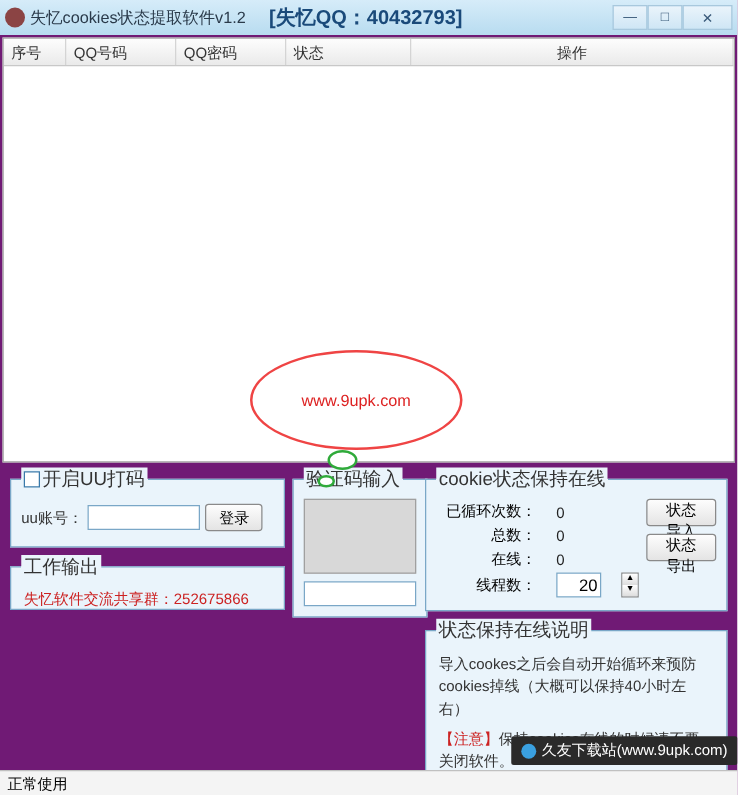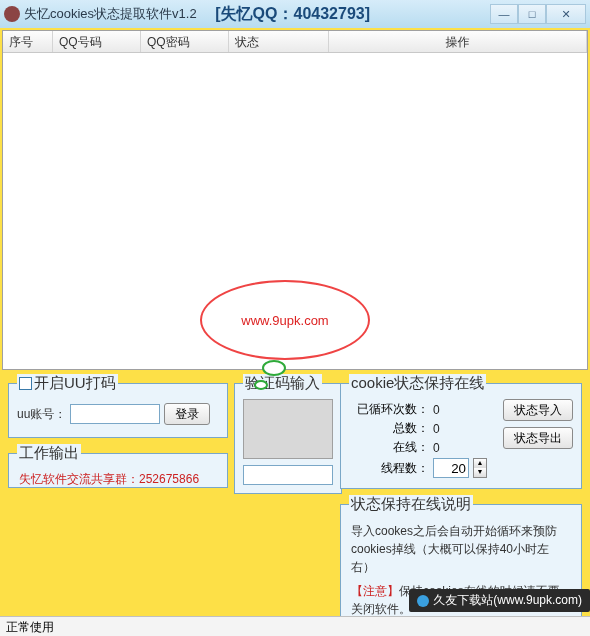--- a/index.html
+++ b/index.html
@@ -1,17 +1,17 @@
 <!DOCTYPE html>
 <html><head>
 <meta charset="utf-8">
 <style>
 * { box-sizing: border-box; margin: 0; padding: 0; }
 body { font-family: "Microsoft YaHei", SimSun, sans-serif; font-size: 12px; background: #fff; }
-.window { width: 590px; height: 636px; background: #fde047; position: relative; }
+.window { width: 590px; height: 636px; background: #701a75; position: relative; }
 .titlebar { height: 28px; background: linear-gradient(#d6ecf9,#b8dcf0); display: flex; align-items: center; padding: 0 4px; color: #2a3a4a; }
 .titlebar .icon { width: 16px; height: 16px; background: #8b4444; border-radius: 50%; margin-right: 4px; }
 .titlebar .title { flex: 1; font-size: 13px; }
 .titlebar .subtitle { color: #1a4a7a; font-size: 16px; margin-right: 120px; font-weight: bold; }
 .win-btns { display: flex; gap: 0; }
 .win-btn { width: 28px; height: 20px; background: linear-gradient(#eaf4fb,#cfe6f5); border: 1px solid #a8c8dd; display: flex; align-items: center; justify-content: center; font-size: 11px; color: #3a5a7a; }
 .win-btn.close { width: 40px; }
 .content { padding: 2px; }
 .table-container { border: 1px solid #a0a0a0; height: 340px; background: #fff; overflow: hidden; }
 .table-header { display: flex; background: linear-gradient(#fdfdfd,#eaeaea); border-bottom: 1px solid #c8c8c8; height: 22px; }
@@ -28,21 +28,21 @@
 fieldset { border: 1px solid #7aa7c7; background: #eaf4fb; padding: 6px 8px 8px 8px; }
 legend { font-size: 15px; color: #333; padding: 0 2px; background: #eaf4fb; }
 .chk-legend { display: flex; align-items: center; gap: 2px; }
 .chk { width: 13px; height: 13px; border: 1px solid #3a7aaa; background: #fff; display: inline-block; }
 .row { display: flex; align-items: center; gap: 4px; margin: 4px 0; }
 .lbl { font-size: 12px; color: #333; }
 input.txt { height: 20px; border: 1px solid #7aa7c7; background: #fff; padding: 0 4px; font-size: 12px; }
 .btn { height: 22px; padding: 0 10px; background: linear-gradient(#fdfdfd,#e4e4e4); border: 1px solid #8a8a8a; border-radius: 3px; font-size: 12px; cursor: pointer; }
 .captcha-box { width: 90px; height: 60px; background: #d8d8d8; border: 1px solid #a0a0a0; }
 .captcha-input { width: 90px; margin-top: 6px; }
-.stat-row { display: flex; align-items: center; gap: 4px; margin: 2px 0; font-size: 12px; }
+.stat-row { display: flex; align-items: center; gap: 16px; margin: 2px 0; font-size: 12px; }
 .stat-row .k { width: 80px; text-align: right; }
 .stat-row .v { color: #222; }
 .num-input { width: 36px; height: 20px; border: 1px solid #7aa7c7; text-align: right; padding-right: 2px; }
 .spinner { width: 14px; height: 20px; display: flex; flex-direction: column; border: 1px solid #888; }
 .spinner div { flex: 1; background: linear-gradient(#fff,#ddd); font-size: 7px; text-align: center; line-height: 8px; }
 .btns-col { display: flex; flex-direction: column; gap: 6px; margin-left: auto; }
 .work-output { height: 44px; }
 .output-text { color: #c22; font-size: 12px; padding: 2px; }
 .desc-box { font-size: 12px; line-height: 18px; color: #333; padding: 2px; }
 .desc-box .red { color: #c22; }

